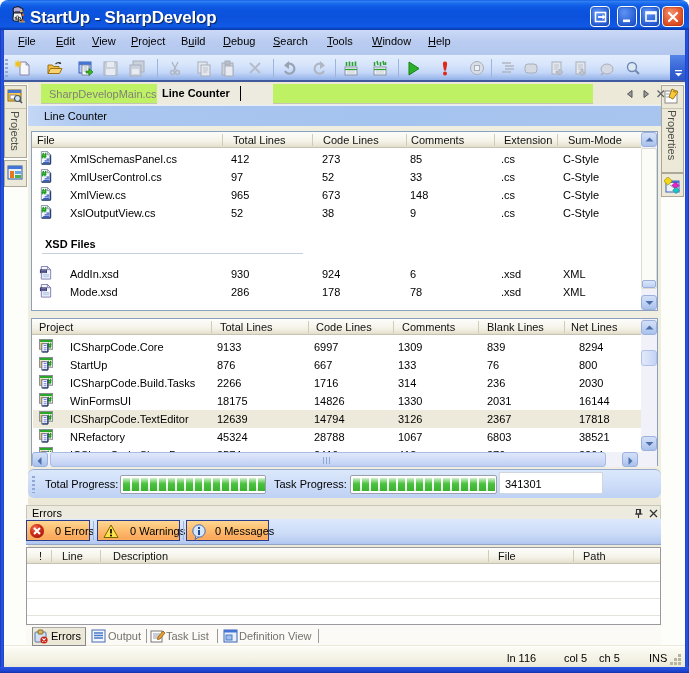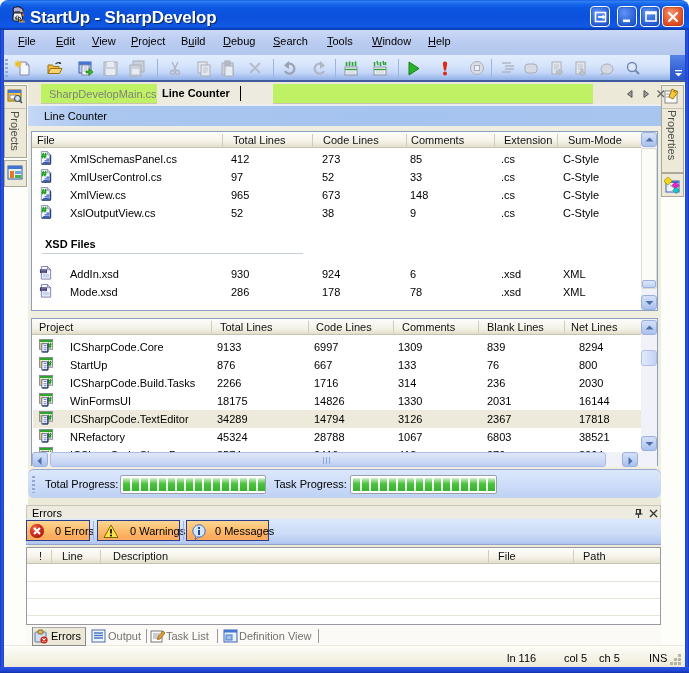--- a/index.html
+++ b/index.html
@@ -471,21 +471,21 @@
           <div class="abs num" style="left:281px;">14826</div>
           <div class="abs num" style="left:365px;">1330</div>
           <div class="abs num" style="left:454px;">2031</div>
           <div class="abs num" style="left:546px;">16144</div>
         </div>
       <div class="abs row" style="top:91px;width:608px;background:#edeadb;">
           <svg class="abs ric">
             <use href="#iprj"></use>
           </svg>
           <div class="abs rtx" style="left:20px;">ICSharpCode.TextEditor</div>
-          <div class="abs num" style="left:184px;">34289</div>
+          <div class="abs num" style="left:184px;">12639</div>
           <div class="abs num" style="left:281px;">14794</div>
           <div class="abs num" style="left:365px;">3126</div>
           <div class="abs num" style="left:454px;">2367</div>
           <div class="abs num" style="left:546px;">17818</div>
         </div>
       <div class="abs row" style="top:109px;">
           <svg class="abs ric">
             <use href="#iprj"></use>
           </svg>
           <div class="abs rtx" style="left:20px;">NRefactory</div>
@@ -538,20 +538,23 @@
       <div class="abs" style="left:4px;top:6px;width:3px;height:17px;background:repeating-linear-gradient(180deg,#8fa8d8 0 2px,transparent 2px 4px);"></div>
       <div class="abs" style="left:17px;top:8px;">Total Progress:</div>
       <div class="abs pbar" style="left:92px;width:146px;">
           <div class="abs" style="left:2px;top:2px;width:142px;height:13px;background:repeating-linear-gradient(90deg,#49c33c 0 7px,#ffffff 7px 9px);"></div>
           <div class="abs" style="left:2px;top:2px;width:142px;height:13px;background:linear-gradient(180deg,rgba(255,255,255,0.75),rgba(255,255,255,0) 45%,rgba(0,90,0,0.18));"></div>
         </div>
       <div class="abs" style="left:246px;top:8px;">Task Progress:</div>
       <div class="abs pbar" style="left:322px;width:147px;">
           <div class="abs" style="left:2px;top:2px;width:142px;height:13px;background:repeating-linear-gradient(90deg,#49c33c 0 7px,#ffffff 7px 9px);"></div>
           <div class="abs" style="left:2px;top:2px;width:142px;height:13px;background:linear-gradient(180deg,rgba(255,255,255,0.75),rgba(255,255,255,0) 45%,rgba(0,90,0,0.18));"></div>
+        </div>
+      <div class="abs" style="left:471px;top:2px;width:104px;height:22px;background:#fff;border:1px solid #d0d5e0;">
+          <div class="abs" style="left:5px;top:5px;">341301</div>
         </div>
     </div>
   </div>
   <div class="abs" id="errpad">
     <div class="abs" id="errhead">
         <div class="abs" style="left:5px;top:1px;">Errors</div>
       <svg class="abs" style="left:606px;top:2px;" width="11" height="11">
           <path d="M3.5 1.5 h4 v4.5 h-4 z" fill="none" stroke="#333" stroke-width="1.1"></path>
           <path d="M7 1.5 v4.5" stroke="#333" stroke-width="1.6"></path>
           <path d="M2 6 h7.5 M5.5 6 v4" stroke="#333" stroke-width="1.1" fill="none"></path>

